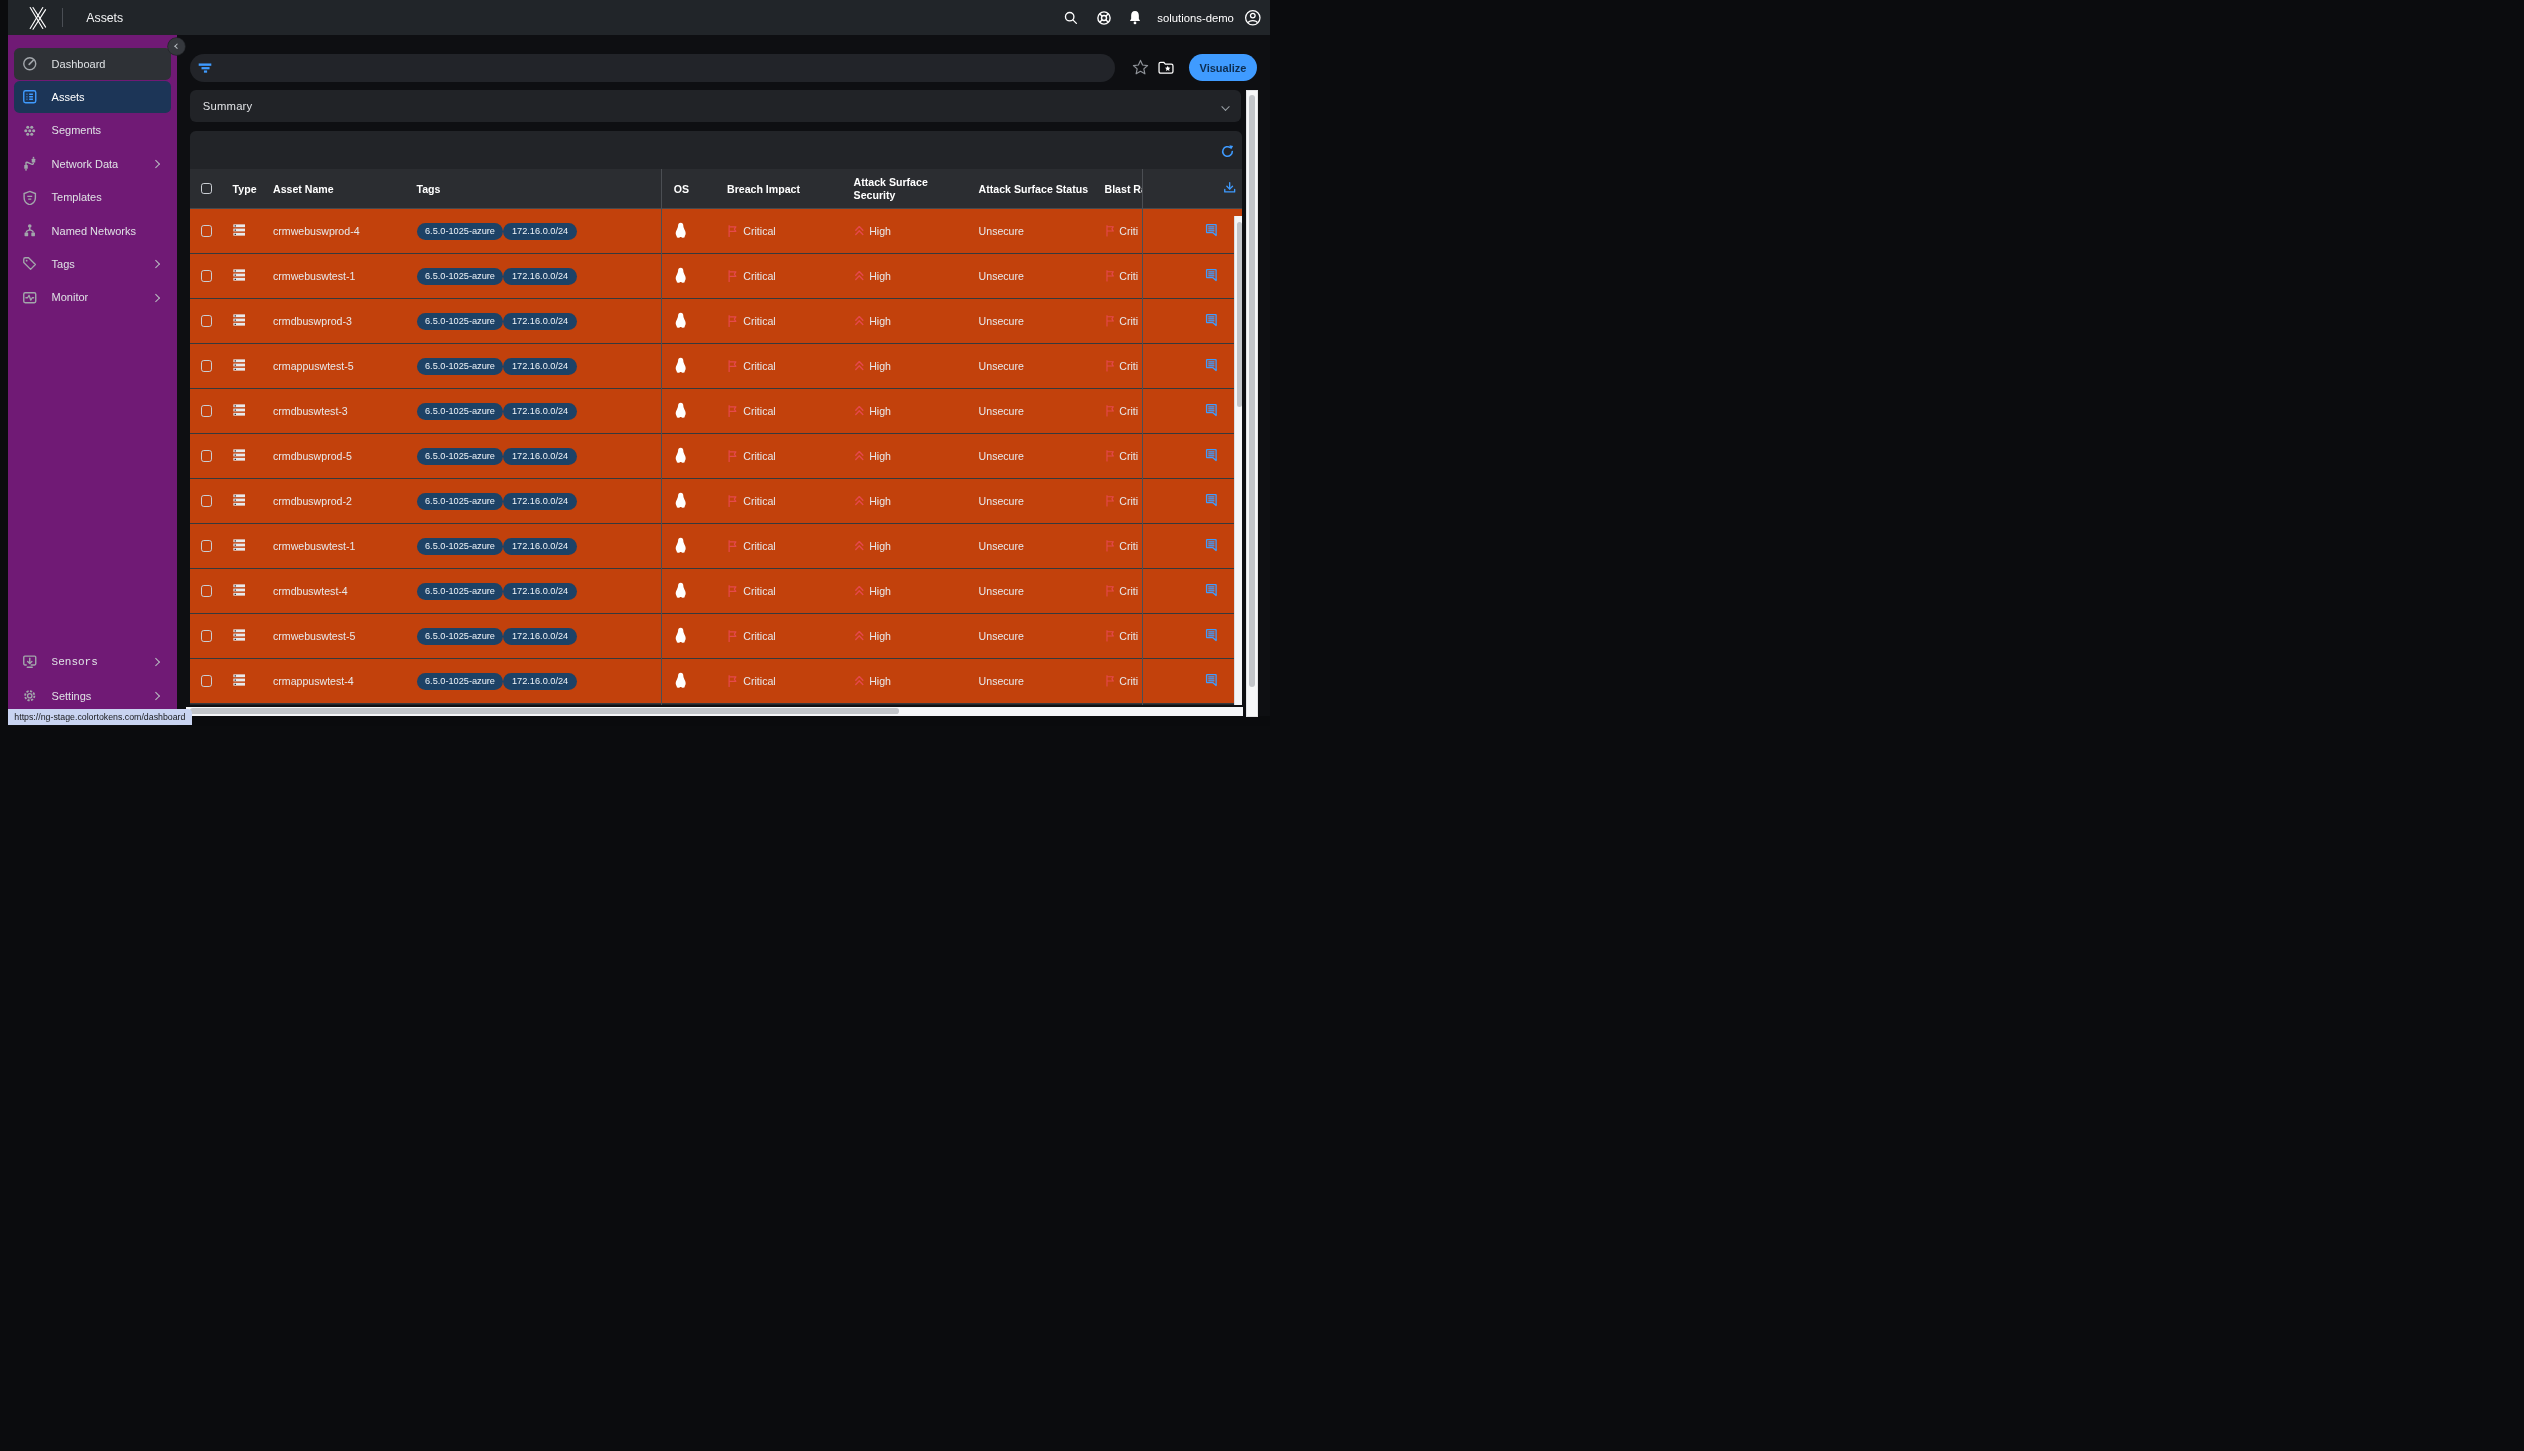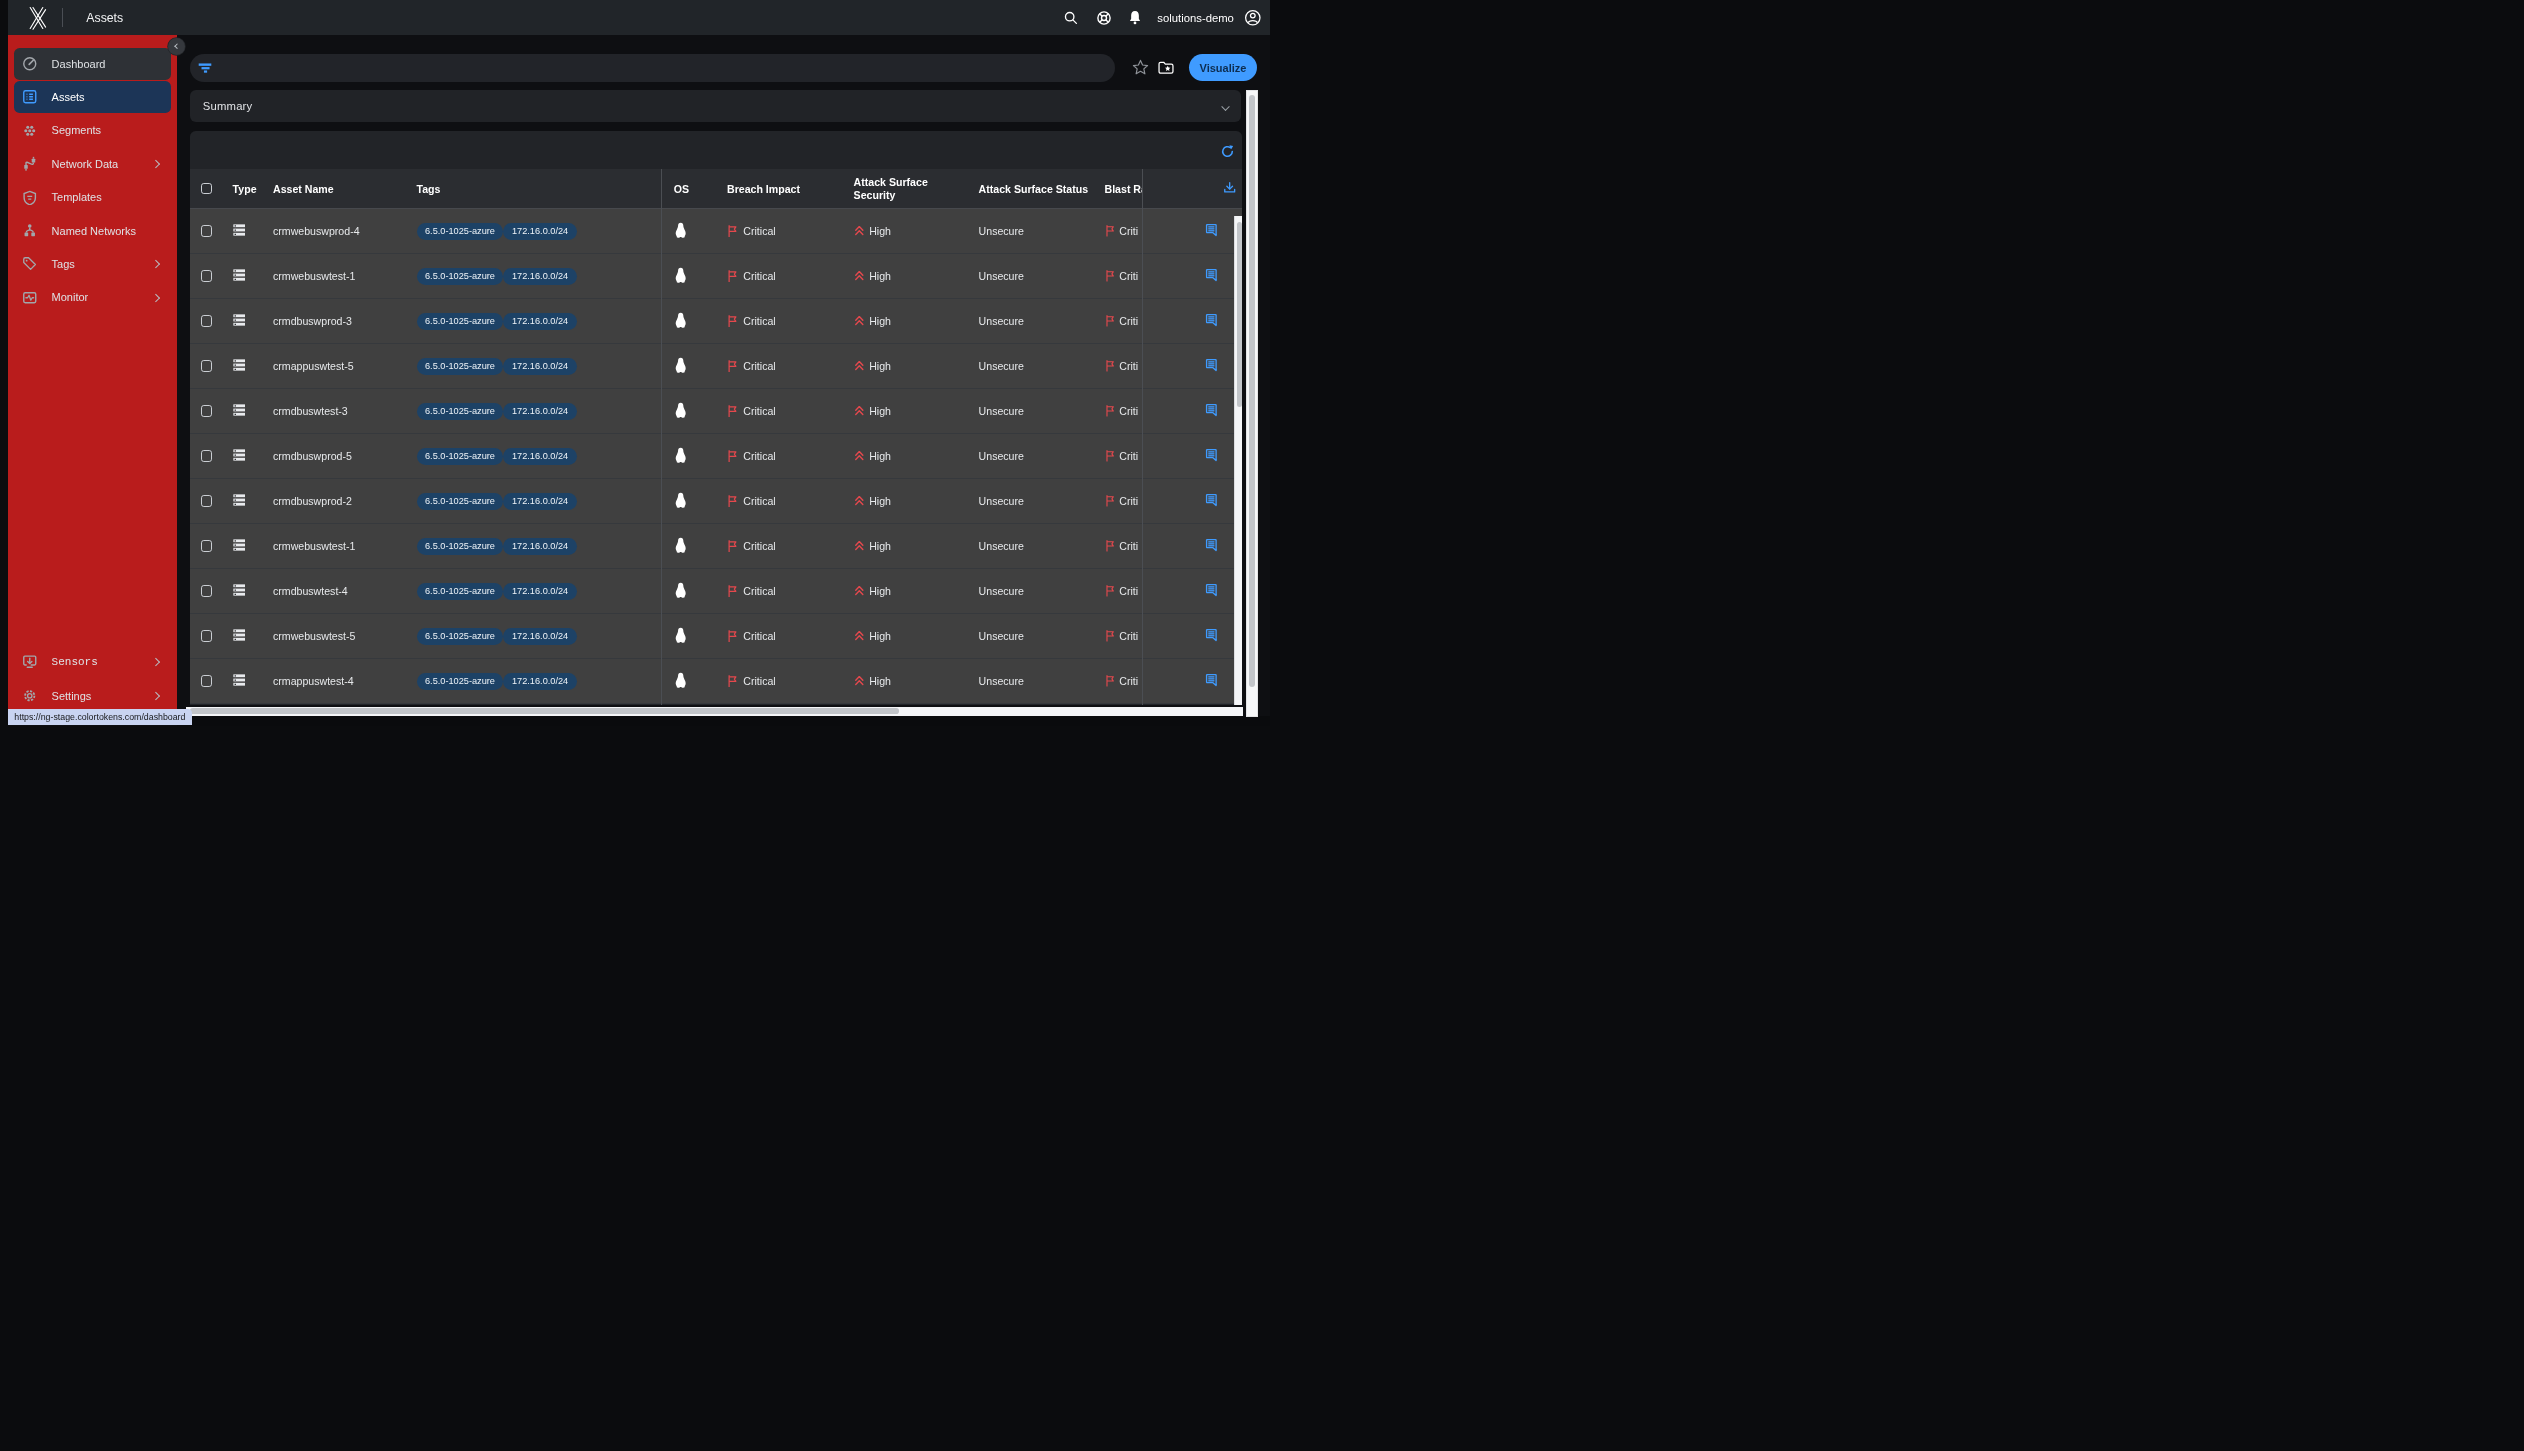--- a/index.html
+++ b/index.html
@@ -11,21 +11,21 @@
   .topbar{position:absolute;left:0;top:0;width:1262px;height:35px;background:#212529;
           display:flex;align-items:center;z-index:20;}
   .logo-wrap{margin-left:17.6px;display:flex;align-items:center;}
   .tb-divider{width:0.7px;height:18.3px;background:#4a4e54;margin-left:15px;}
   .tb-title{margin-left:24px;font-size:12.3px;color:#f2f3f4;}
   .tb-right{position:absolute;right:0;top:0;height:35px;display:flex;align-items:center;}
   .tb-icon{display:flex;align-items:center;justify-content:center;cursor:pointer;}
   .tb-org{font-size:11.3px;color:#fff;margin:0 10px 0 15.5px;white-space:nowrap;}
 
   
-  .sidebar{position:absolute;left:0;top:35px;width:169px;height:690px;background:#b91c1c;
+  .sidebar{position:absolute;left:0;top:35px;width:169px;height:690px;background:#701a75;
            padding-top:12.7px;z-index:10;}
   .nav-item{position:relative;height:32px;margin:0 5.6px 1.4px 5.6px;border-radius:5.6px;display:flex;
             align-items:center;padding:0 10px 0 8.5px;font-size:11px;color:#dfe2e5;cursor:pointer;}
   .nav-item.hovered{background:#2e3136;}
   .nav-item.active{background:#1c3557;color:#fff;}
   .nicon{width:15.5px;height:15.5px;display:flex;align-items:center;justify-content:center;
          margin-right:14px;flex-shrink:0;}
   .nav-label{white-space:nowrap;}
   .chev{display:inline-block;width:5.6px;height:5.6px;border-top:1.4px solid #b9bdc2;
         border-right:1.4px solid #b9bdc2;}
@@ -58,21 +58,21 @@
 
   
   .table-card{position:absolute;left:182px;top:131px;width:1052px;height:574px;background:#222428;
               border-radius:5.6px 5.6px 0 0;}
   .refresh-btn{position:absolute;left:1029px;top:12px;width:17px;height:17px;display:flex;
                align-items:center;justify-content:center;cursor:pointer;}
   .thead{position:absolute;left:0;top:38px;width:100%;height:40px;background:#2b2d31;
          border-bottom:0.7px solid #47494d;display:flex;align-items:center;font-weight:bold;
          font-size:10.6px;color:#fff;}
   .tbody{position:absolute;left:0;top:78px;width:100%;}
-  .trow{height:45px;background:#404040;border-bottom:0.7px solid #36393d;display:flex;
+  .trow{height:45px;background:#c2410c;border-bottom:0.7px solid #36393d;display:flex;
         align-items:center;font-size:10.6px;color:#e7e9eb;}
   .cell{flex:0 0 auto;white-space:nowrap;}
   .col-cb{width:32px;padding-left:10.6px;}
   .col-type{width:35px;padding-left:10.6px;}
   .col-name{width:144px;padding-left:16px;}
   .col-tags{width:260px;padding-left:15.5px;}
   .trow .col-tags{display:flex;align-items:center;gap:0;}
   .col-os{width:56px;padding-left:12.7px;}
   .col-breach{width:126px;padding-left:10px;}
   .trow .col-breach{display:flex;align-items:center;gap:5px;}

